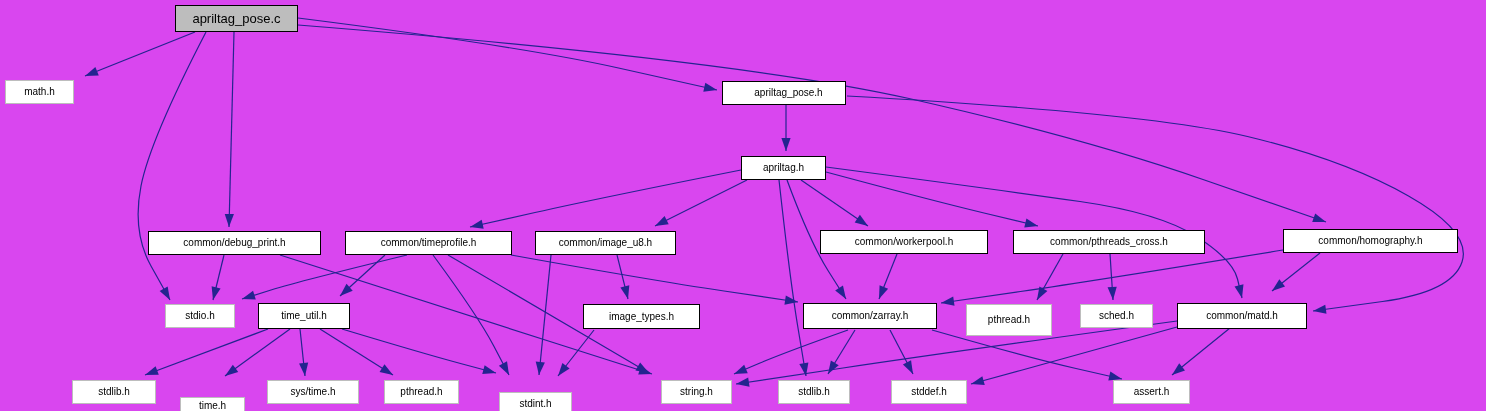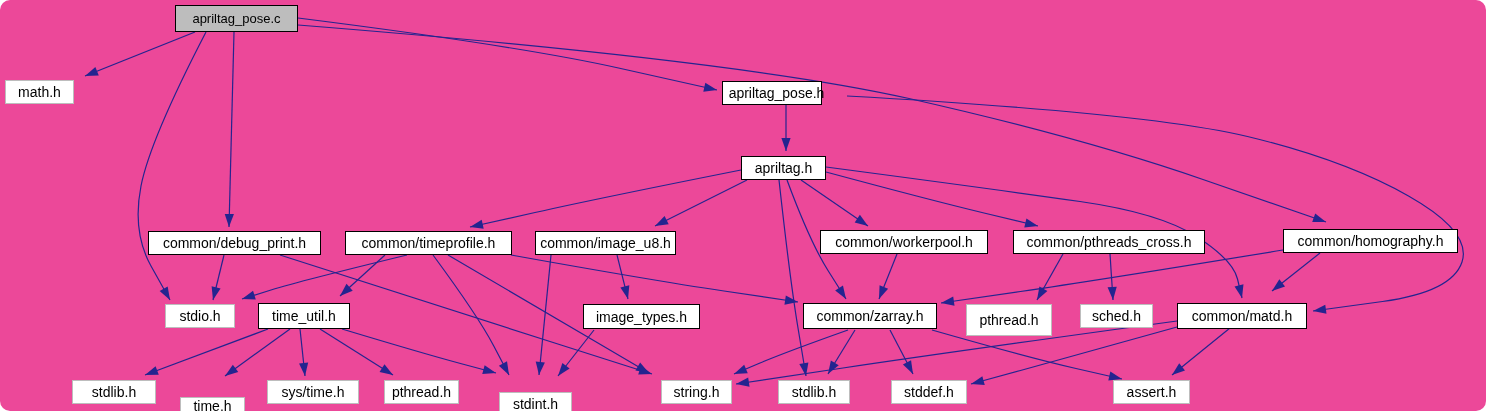--- a/index.html
+++ b/index.html
@@ -1,23 +1,23 @@
 <!DOCTYPE html>
 <html><head>
 <meta charset="utf-8">
 <style>
   html,body{margin:0;padding:0;background:#ffffff;}
   #stage{
-    position:relative;width:1486px;height:411px;background:#ec4899;
-    font-family:"Liberation Sans","DejaVu Sans",sans-serif;overflow:hidden;border-radius:10px;
+    position:relative;width:1486px;height:411px;background:#d946ef;
+    font-family:"Liberation Sans","DejaVu Sans",sans-serif;overflow:hidden;
   }
   #edge-layer{position:absolute;left:0;top:0;width:1486px;height:411px;}
   .node{
     position:absolute;box-sizing:border-box;background:#ffffff;color:#000;
-    font-size:14px;display:flex;align-items:center;justify-content:center;
+    font-size:10px;display:flex;align-items:center;justify-content:center;
     white-space:nowrap;line-height:1;
   }
   .node.root{background:#bdbdbd;border:1.6px solid #000000;font-size:13px;}
   .node.project{border:1.3px solid #000000;}
   .node.system{border:1px solid #bdbdbd;}
 </style>
 </head>
 <body>
 
 <div id="stage">
@@ -101,21 +101,21 @@
       <path d="M 1177 321 Q 950 352 843 368 L 736 384" fill="none" stroke="#24248f" stroke-width="1.2"></path>
       <polygon points="736,384 749.5373395049184,386.62686869267907 748.1767657133547,377.52803146159783" fill="#24248f"></polygon>
       <path d="M 1177 327 Q 1070 357 1020.5 370.5 L 971 384" fill="none" stroke="#24248f" stroke-width="1.2"></path>
       <polygon points="971,384 984.7522697427341,385.0173873023962 982.3315896094468,376.14156014700905" fill="#24248f"></polygon>
       <path d="M 1230 328 L 1172 375" fill="none" stroke="#24248f" stroke-width="1.2"></path>
       <polygon points="1172,375 1184.996210851667,370.3893055296395 1179.2040426675185,363.2415235151584" fill="#24248f"></polygon>
     </svg>
   <div id="node-layer">
       <div class="node root" style="left: 175px; top: 5px; width: 123px; height: 27px;">apriltag_pose.c</div>
       <div class="node system" style="left: 5px; top: 80px; width: 69px; height: 24px;">math.h</div>
-      <div class="node project" style="left: 722px; top: 81px; width: 100px; height: 24px; padding-left: 9px;">apriltag_pose.h</div>
+      <div class="node project" style="left: 722px; top: 81px; width: 124px; height: 24px; padding-left: 9px;">apriltag_pose.h</div>
       <div class="node project" style="left: 741px; top: 156px; width: 85px; height: 24px;">apriltag.h</div>
       <div class="node project" style="left: 148px; top: 231px; width: 173px; height: 24px;">common/debug_print.h</div>
       <div class="node project" style="left: 345px; top: 231px; width: 167px; height: 24px;">common/timeprofile.h</div>
       <div class="node project" style="left: 535px; top: 231px; width: 141px; height: 24px;">common/image_u8.h</div>
       <div class="node project" style="left: 820px; top: 230px; width: 168px; height: 24px;">common/workerpool.h</div>
       <div class="node project" style="left: 1013px; top: 230px; width: 192px; height: 24px;">common/pthreads_cross.h</div>
       <div class="node project" style="left: 1283px; top: 229px; width: 175px; height: 24px;">common/homography.h</div>
       <div class="node system" style="left: 165px; top: 304px; width: 70px; height: 24px;">stdio.h</div>
       <div class="node project" style="left: 258px; top: 303px; width: 92px; height: 26px;">time_util.h</div>
       <div class="node project" style="left: 583px; top: 304px; width: 117px; height: 25px;">image_types.h</div>

